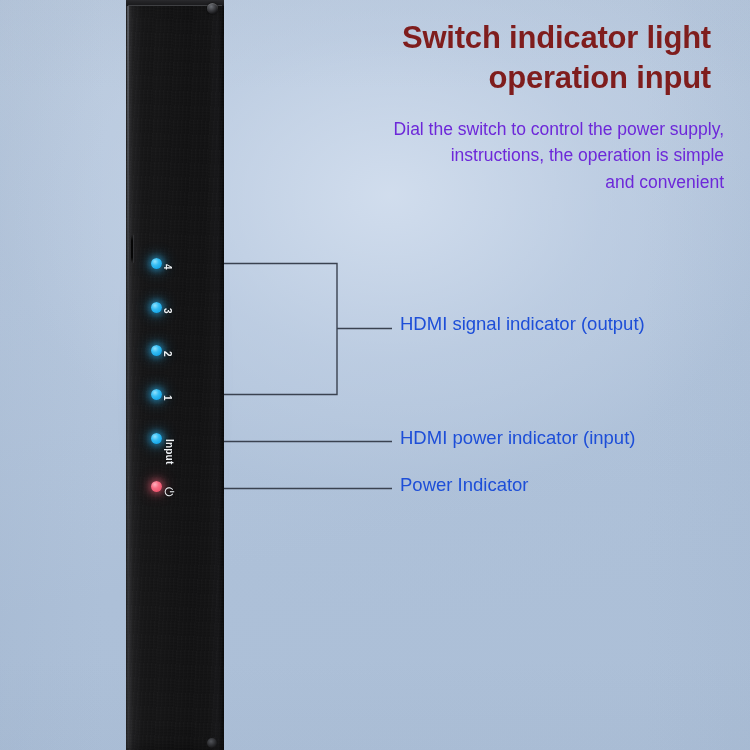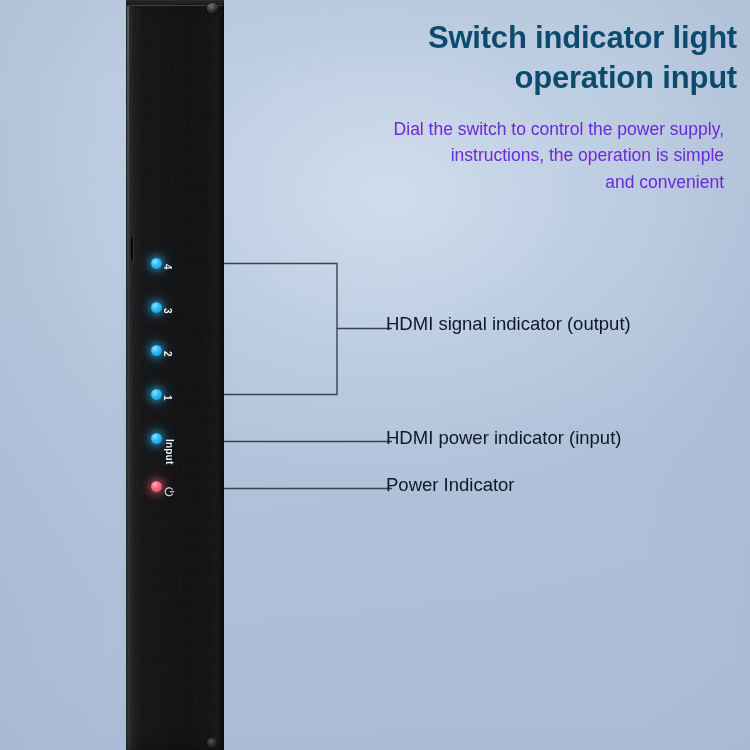--- a/index.html
+++ b/index.html
@@ -175,45 +175,45 @@
   .lines {
     position: absolute;
     left: 0; top: 0;
     width: 750px; height: 750px;
     pointer-events: none;
   }
 
   
   .heading {
     position: absolute;
-    right: 13px;
+    right: 39px;
     top: 18px;
     width: 430px;
     text-align: right;
-    color: #0c4a6e;
+    color: #7f1d1d;
     font-size: 31px;
     line-height: 1.30;
     font-weight: 700;
     letter-spacing: -0.2px;
   }
   .body-copy {
     position: absolute;
     right: 26px;
     top: 116px;
     width: 432px;
     text-align: right;
     color: #6d28d9;
     font-size: 17.5px;
     line-height: 1.50;
     font-weight: 400;
   }
   .callout {
     position: absolute;
-    left: 386px;
-    color: #0f172a;
+    left: 400px;
+    color: #1d4ed8;
     font-size: 18.5px;
     font-weight: 400;
     white-space: nowrap;
   }
   #callout-0 { top: 313px; }
   #callout-1 { top: 427px; }
   #callout-2 { top: 474px; }
 </style>
 </head>
 <body>

